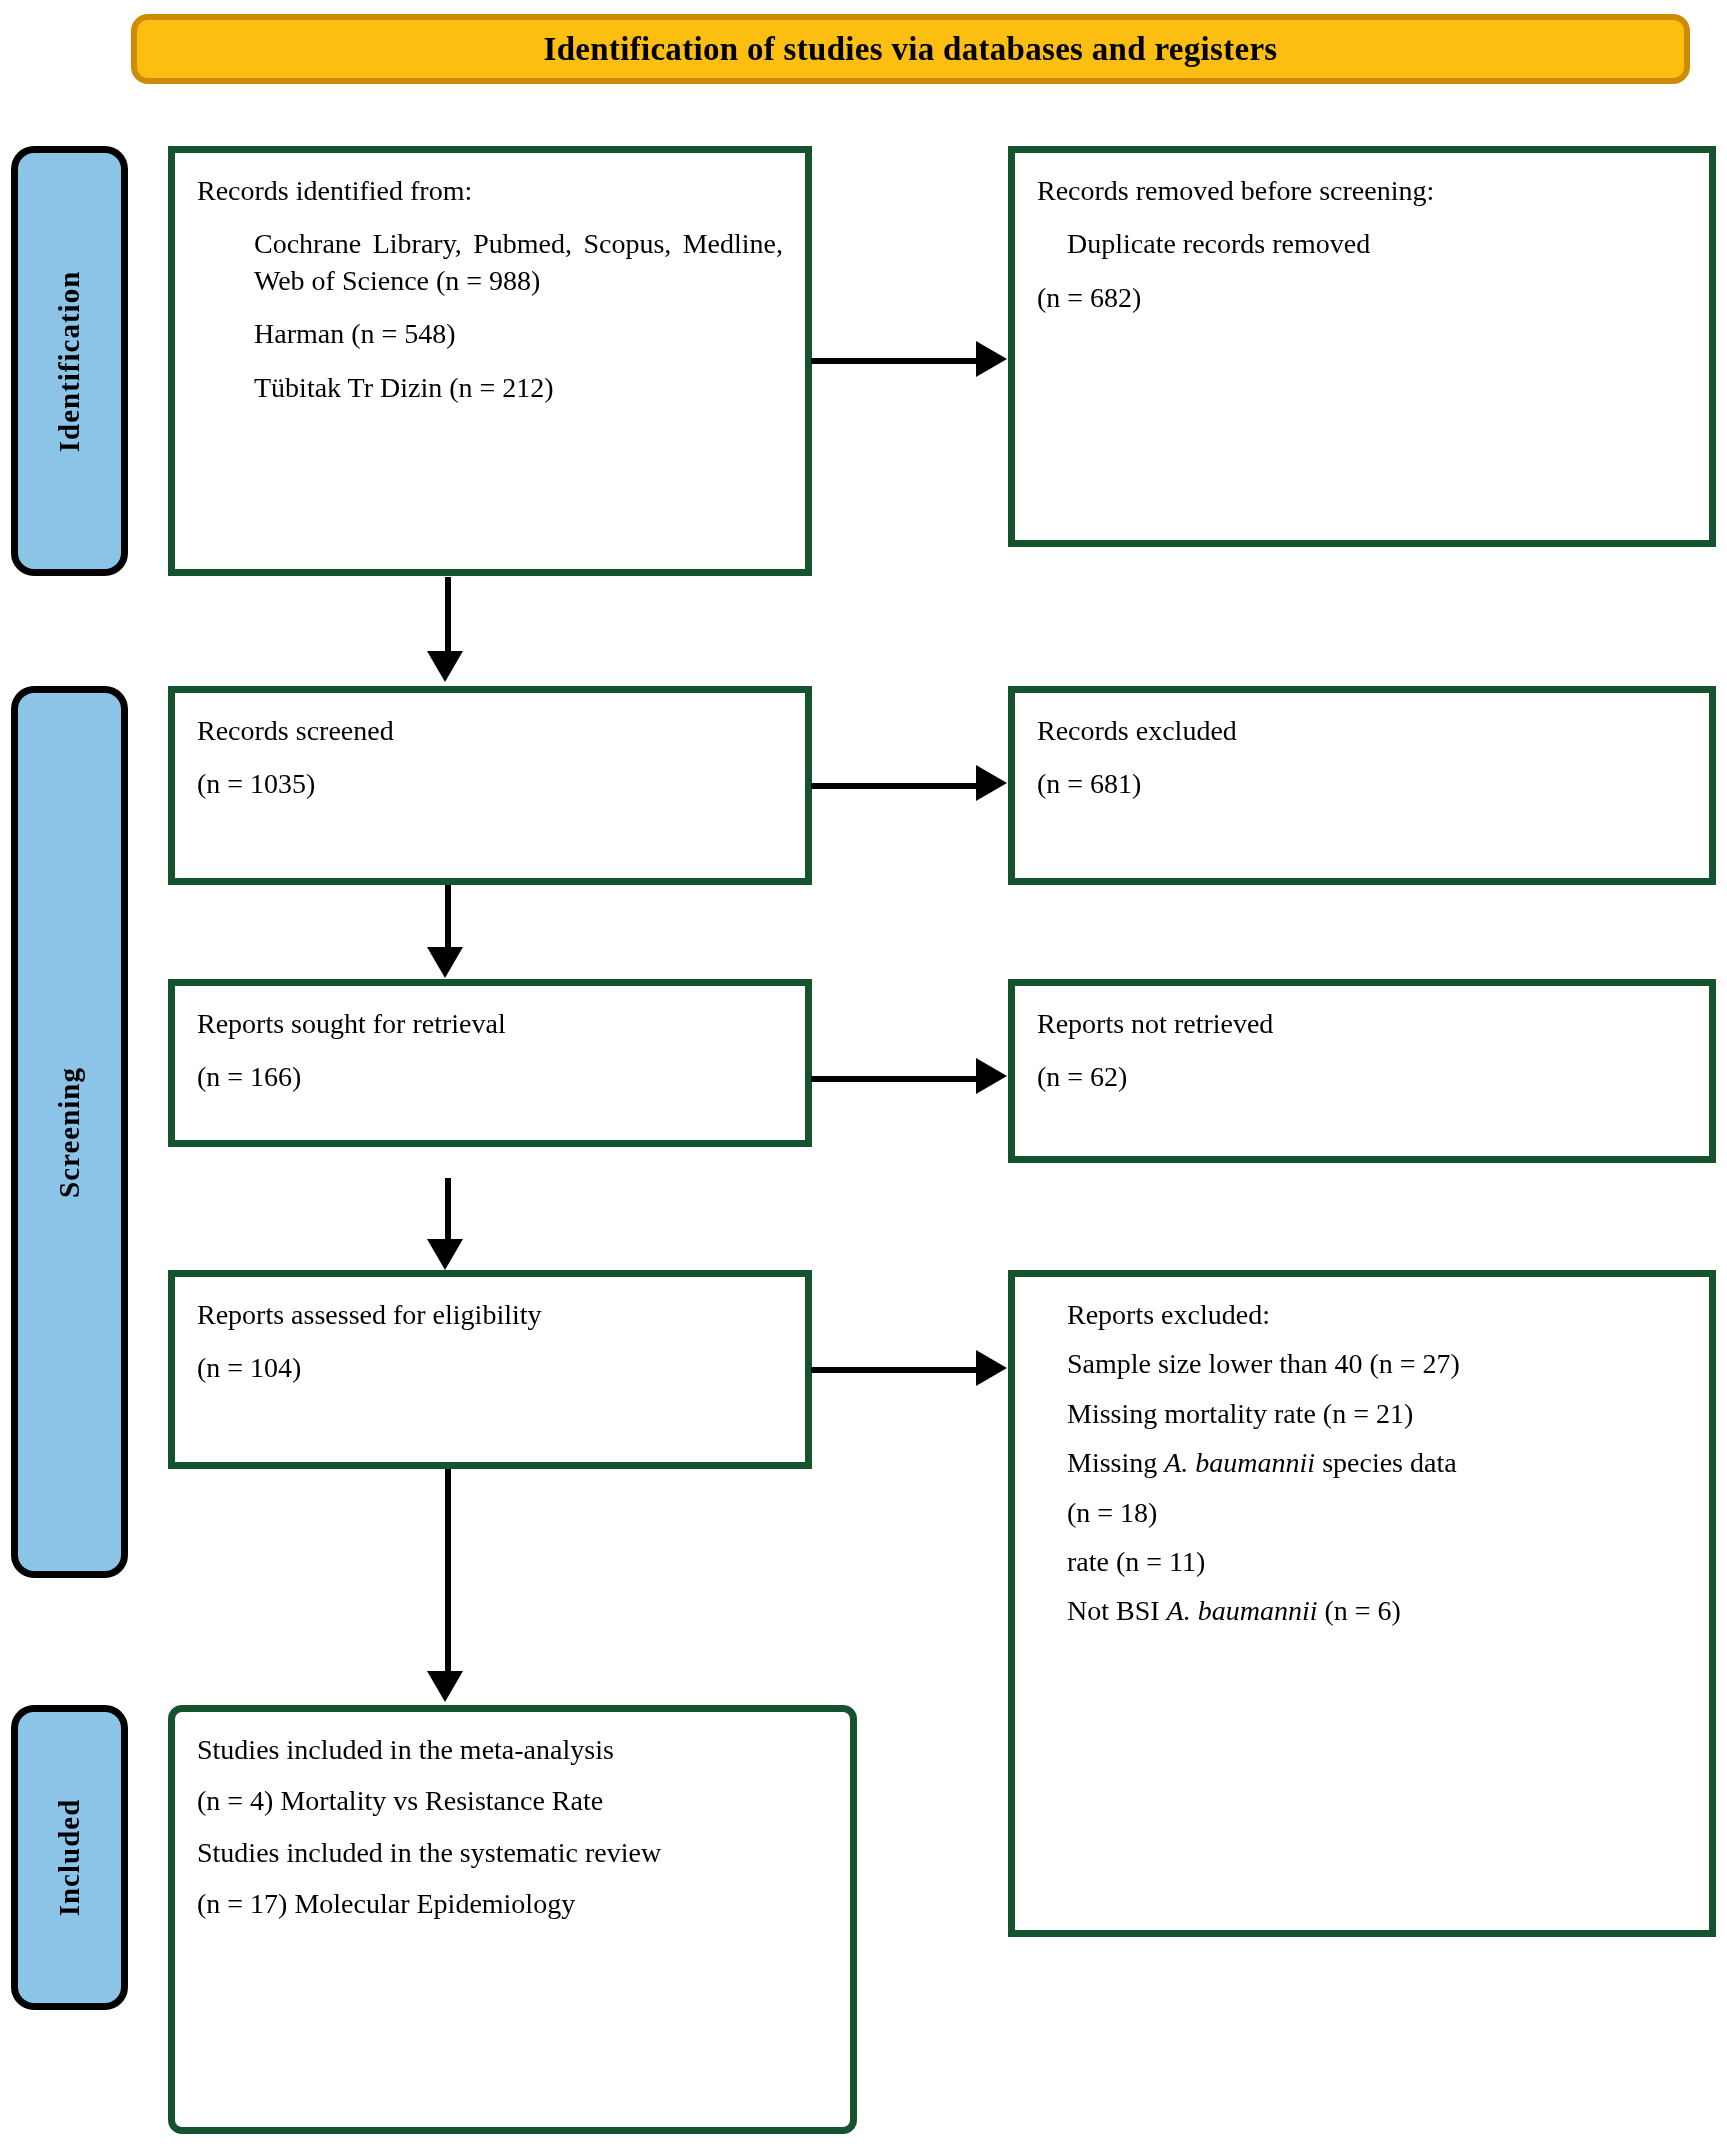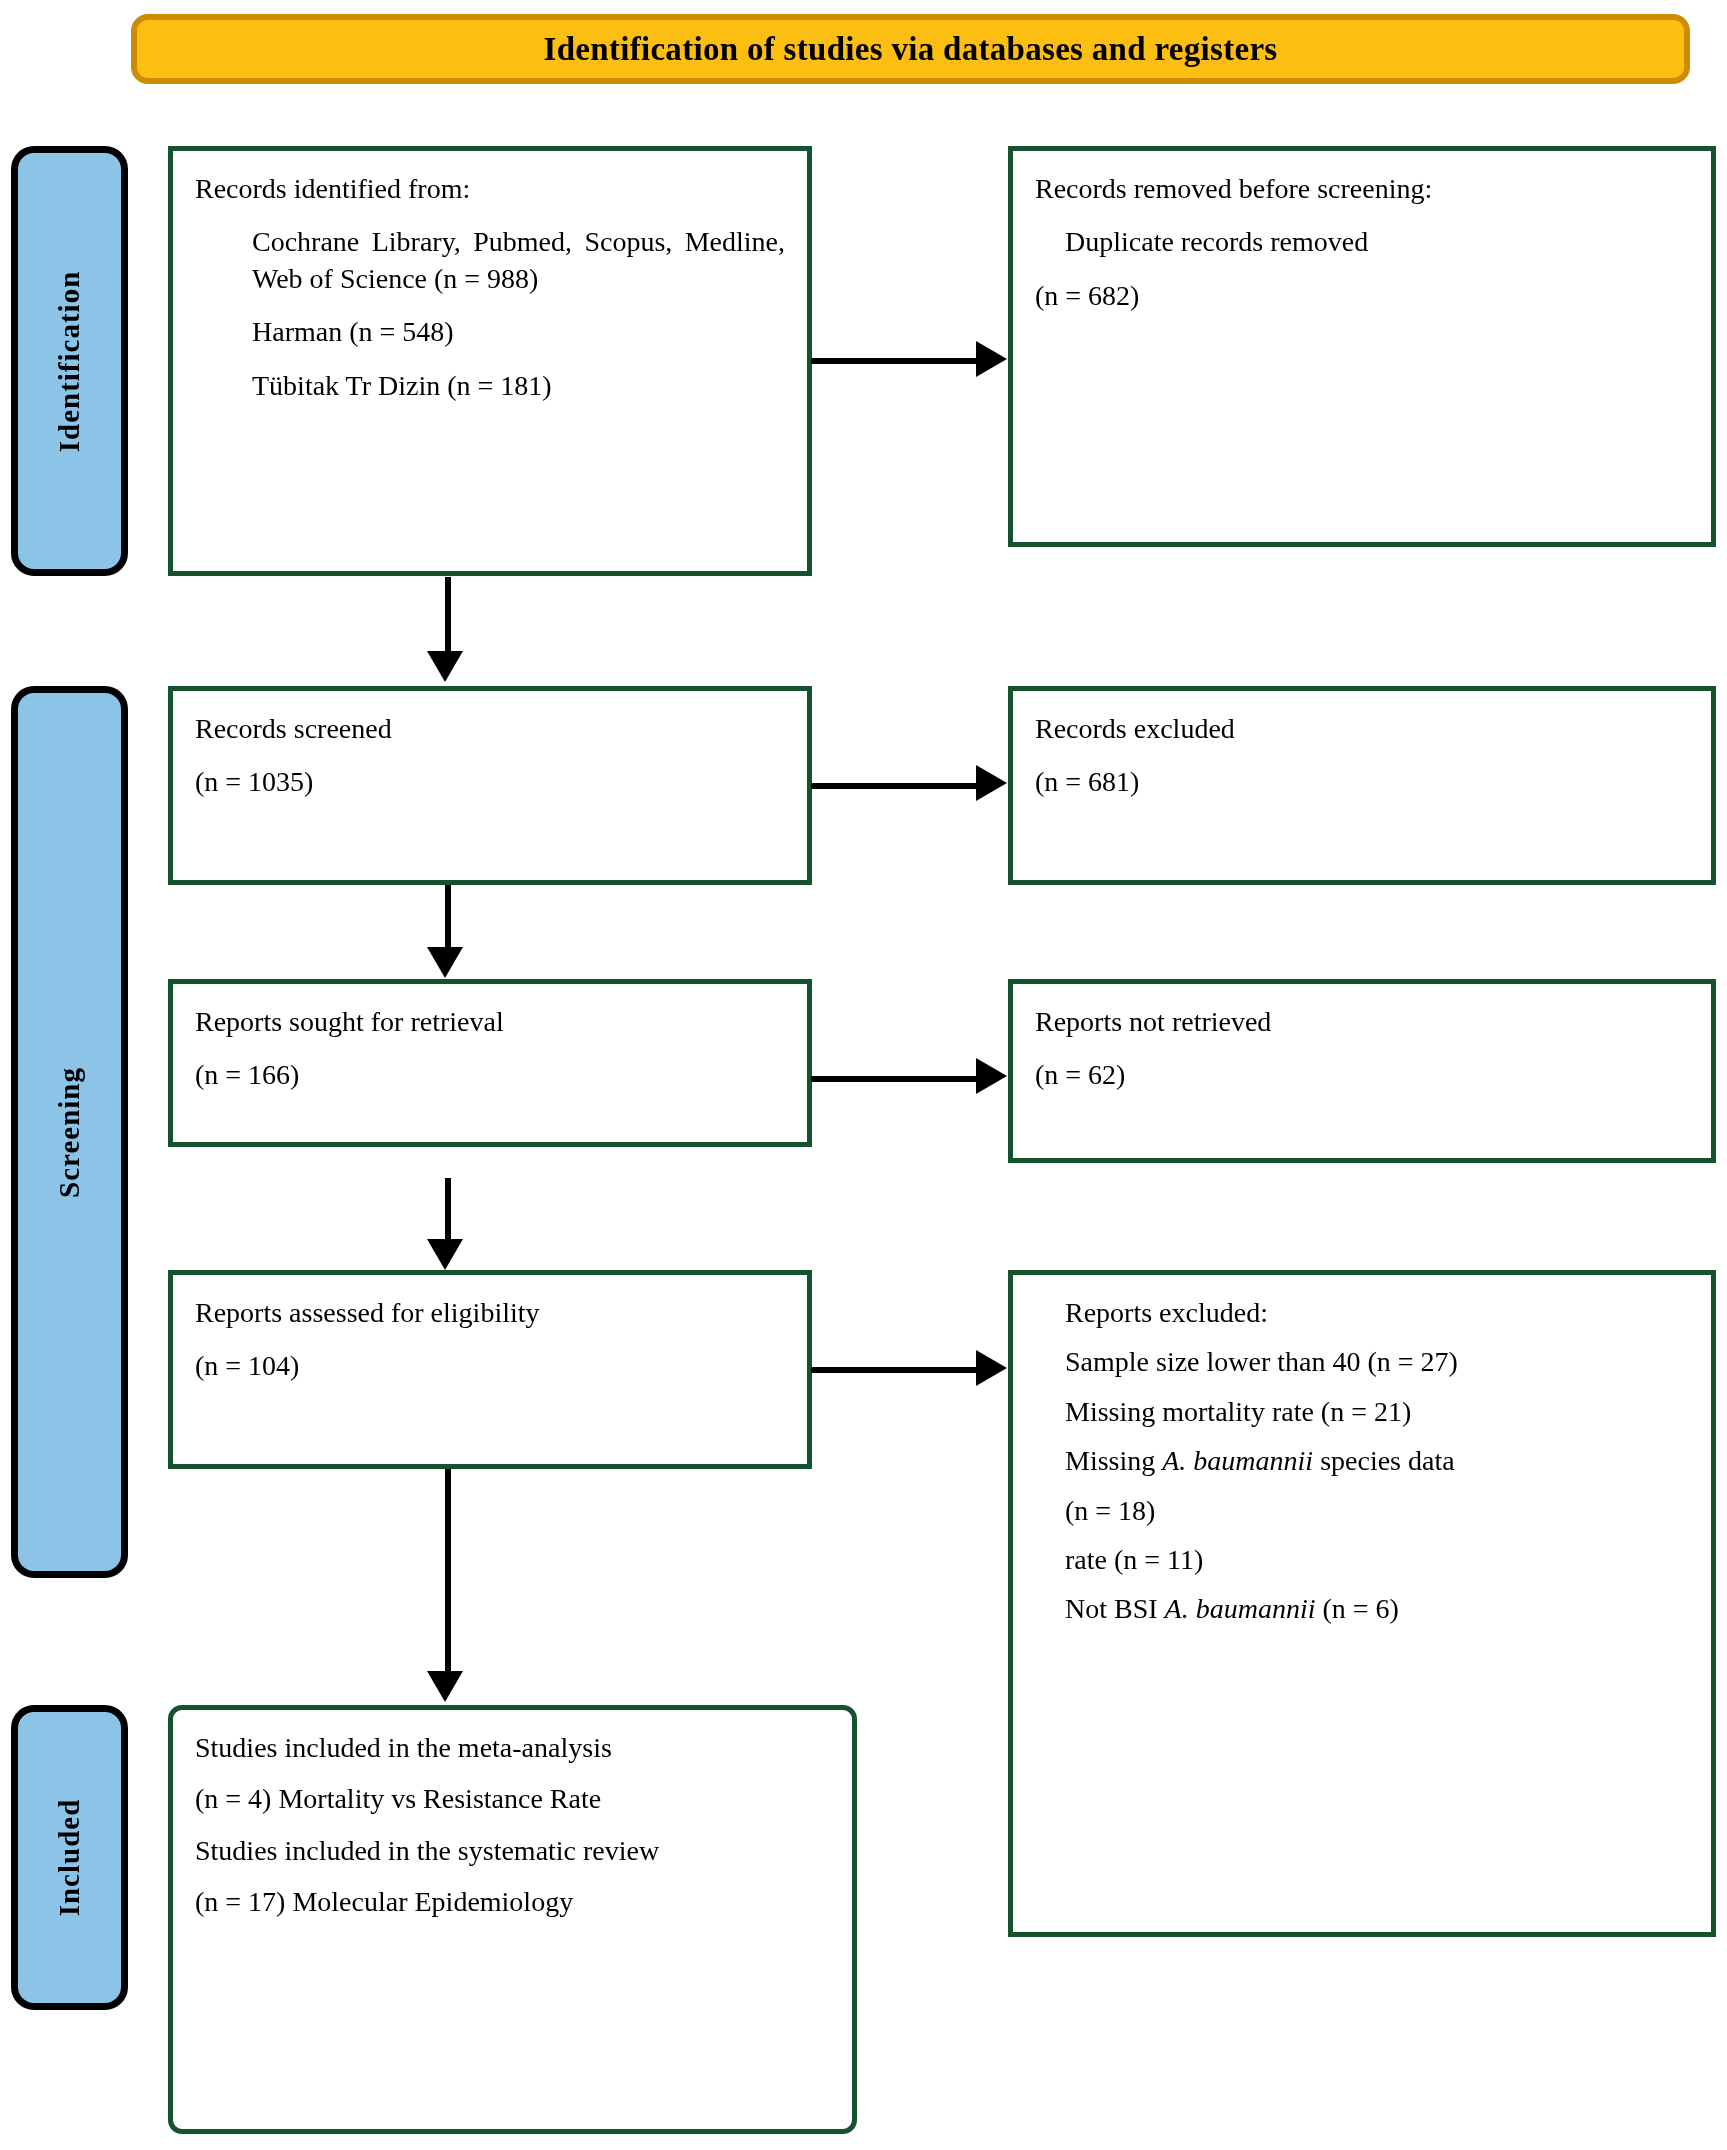--- a/index.html
+++ b/index.html
@@ -16,21 +16,21 @@
   .tab{position:absolute;left:11px;width:117px;background:#8CC4E8;
        border:7.6px solid #000;border-radius:23px;box-sizing:border-box;
        display:flex;align-items:center;justify-content:center;}
   .tab span{transform:rotate(-90deg);white-space:nowrap;
             font-size:29px;font-weight:bold;letter-spacing:1px;}
   #tab-ident{top:146px;height:430px;}
   #tab-screen{top:686px;height:892px;}
   #tab-incl{top:1705px;height:305px;}
 
   
-  .box{position:absolute;background:#fff;border:5px solid #14532d;
+  .box{position:absolute;background:#fff;border:7px solid #14532d;
        box-sizing:border-box;padding:20px 22px;}
   .box p{margin:0 0 17px 0;font-size:28px;line-height:1.30;}
   .box p:last-child{margin-bottom:0;}
   .just{text-align:justify;text-align-last:left;}
   .ind{padding-left:57px;}
   .ind2{padding-left:30px;}
   .ital{font-style:italic;}
 
   #b-identified{left:168px;  top:146px;  width:644px; height:430px;}
   #b-removed   {left:1008px; top:146px;  width:708px; height:401px;}
@@ -89,21 +89,21 @@
   <span>Screening</span>
 </div>
 <div class="tab" id="tab-incl">
   <span>Included</span>
 </div>
 
 <div class="box" id="b-identified">
   <p>Records identified from:</p>
   <p class="ind just">Cochrane Library, Pubmed, Scopus, Medline, Web of Science (n = 988)</p>
   <p class="ind">Harman (n = 548)</p>
-  <p class="ind">Tübitak Tr Dizin (n = 181)</p>
+  <p class="ind">Tübitak Tr Dizin (n = 212)</p>
 </div>
 
 <div class="box" id="b-removed">
   <p>Records removed before screening:</p>
   <p class="ind2">Duplicate records removed</p>
   <p>(n = 682)</p>
 </div>
 
 <div class="box" id="b-screened">
   <p>Records screened</p>

